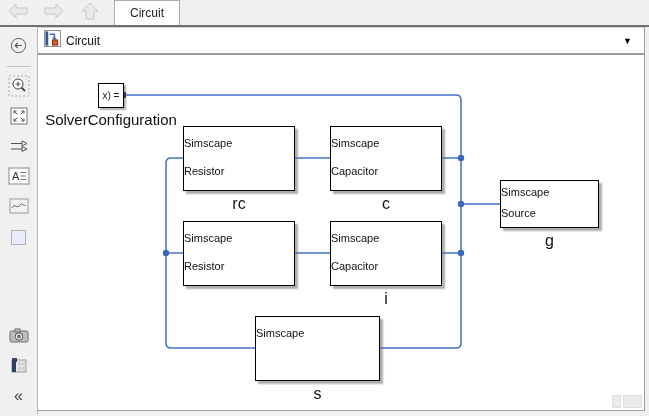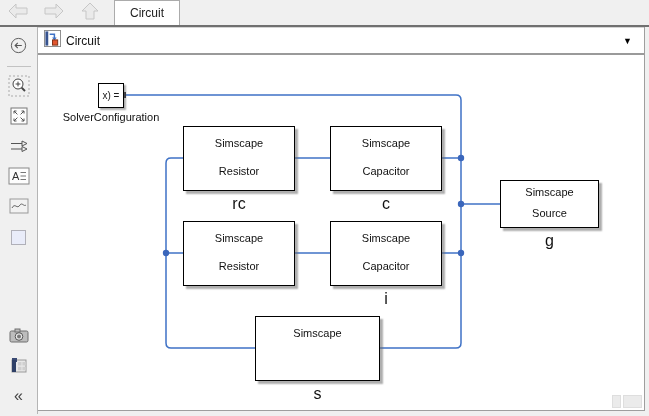--- a/index.html
+++ b/index.html
@@ -53,34 +53,34 @@
   .crumb-spacer { flex:1; }
   .dd-arrow { font-size:9px; color:#000; }
   .canvas { position:relative; flex:1; background:#ffffff; overflow:hidden; }
   .wires { position:absolute; left:0; top:0; }
   
   .block-wrap { position:absolute; }
   .block {
     background:#ffffff; border:1px solid #000;
     box-shadow:3px 3px 1.5px rgba(110,110,110,0.55);
     display:flex; flex-direction:column; justify-content:space-between;
-    text-align:center; font-size:11px; color:#111;
+    text-align:left; font-size:11px; color:#111;
   }
   .block.h65 { height:65px; padding:10px 0 13px; }
   .block.h48 { height:48px; padding:5px 0 8px; }
   .block-label { text-align:center; font-size:16px; margin-top:4px; color:#111; }
   .solver-block {
     width:26px; height:25px; background:#fff; border:1px solid #000;
     box-shadow:2px 2px 1.5px rgba(110,110,110,0.55);
     display:flex; align-items:center; justify-content:center;
     font-size:10px; white-space:nowrap; overflow:hidden;
   }
   .solver-label {
     position:absolute; top:28px; left:50%; transform:translateX(-50%);
-    font-size:11px; white-space:nowrap; color:#111;
+    font-size:15px; white-space:nowrap; color:#111;
   }
   
   .scroll-corner { position:absolute; right:2px; bottom:2px; display:flex; gap:2px; }
   .scroll-corner div { background:#ebebeb; border:1px solid #dedede; height:13px; }
   .sc-a { width:9px; } .sc-b { width:19px; }
 </style>
 </head>
 <body>
 
 <div class="tabbar">

